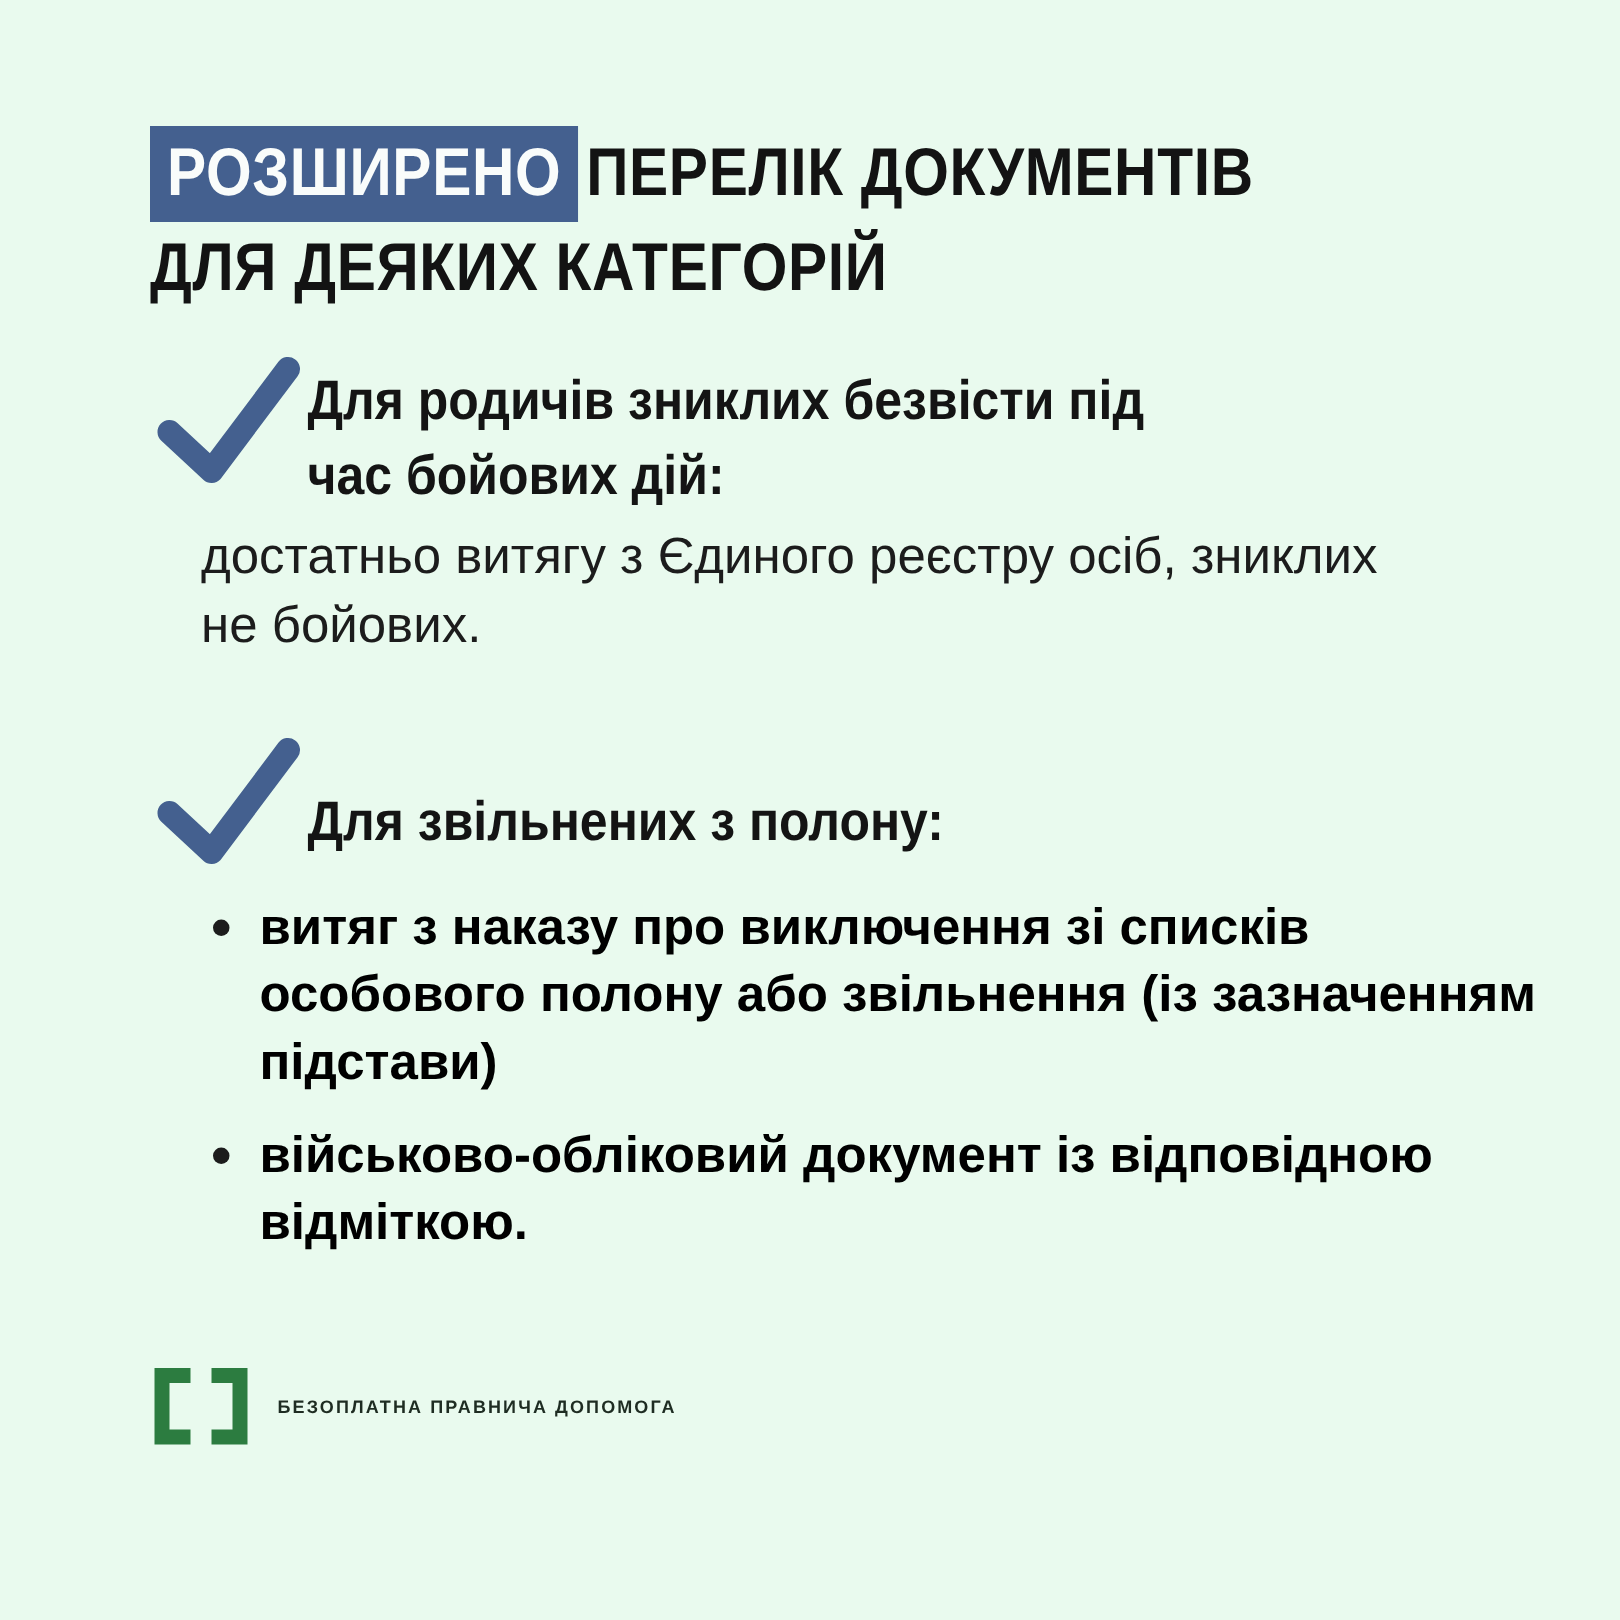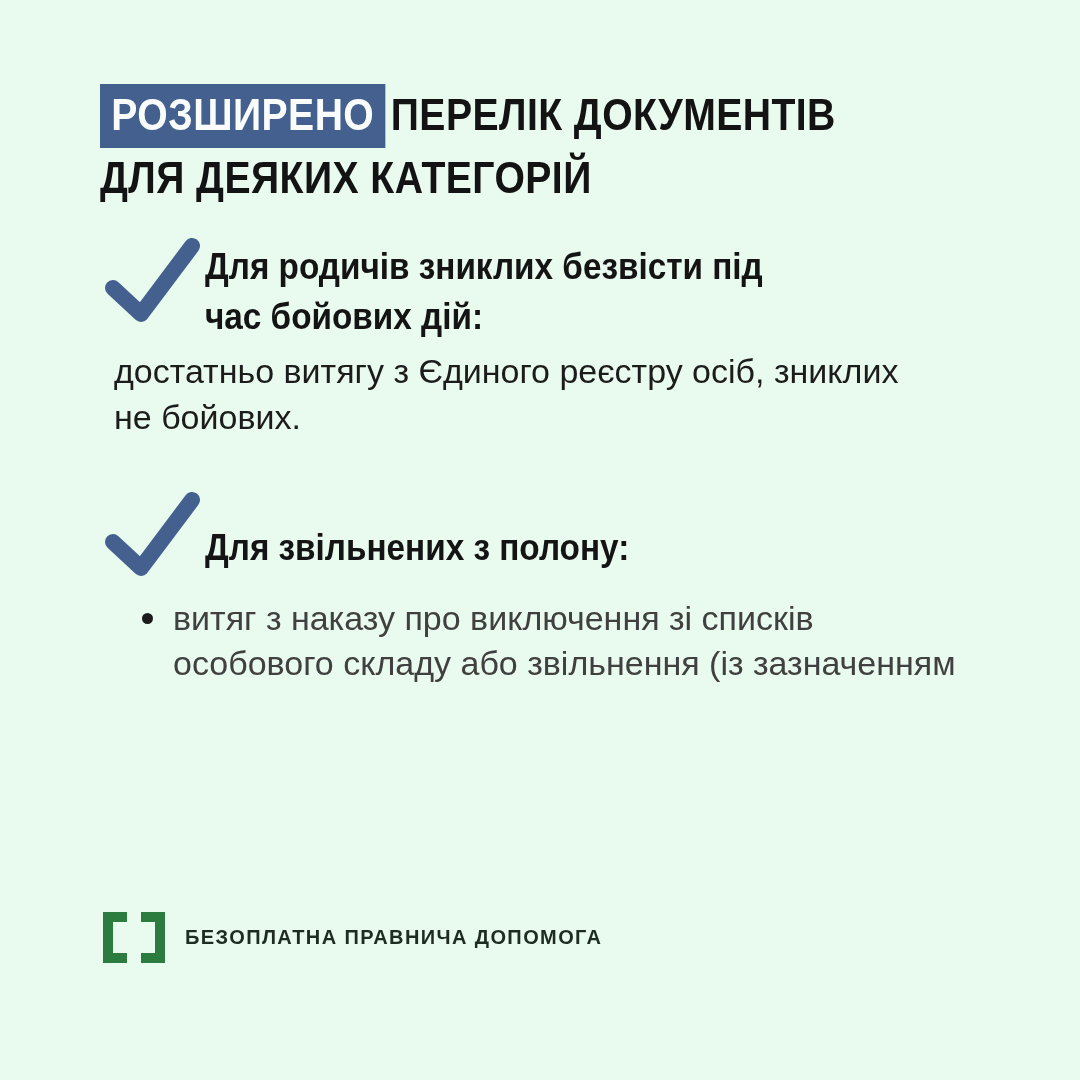--- a/index.html
+++ b/index.html
@@ -65,36 +65,37 @@
 
   .body-text {
     position: absolute;
     left: 114px;
     top: 348px;
     font-size: 34px;
     line-height: 46px;
     color: #1c1c1c;
     white-space: nowrap;
   }
-  .body-line { display: block; }
+  .body-line { display: block; margin-left: 20px; }
 
   
   .bullet-list {
     position: absolute;
     left: 142px;
     top: 596px;
   }
   .bullet-item {
     position: relative;
     padding-left: 31px;
     margin-bottom: 17px;
     font-size: 34px;
     line-height: 45px;
-    color: #404040;
+    color: #000000;
     white-space: nowrap;
+    font-weight: bold;
   }
   .bullet-dot {
     position: absolute;
     left: 0;
     top: 17px;
     width: 11px;
     height: 11px;
     border-radius: 50%;
     background: #1c1c1c;
   }
@@ -109,21 +110,21 @@
     align-items: center;
   }
   .bracket-icon {
     width: 68px;
     height: 53px;
     flex: 0 0 auto;
   }
   .brand-text {
     margin-left: 17px;
     font-weight: bold;
-    font-size: 20px;
+    font-size: 12px;
     letter-spacing: 1.4px;
     color: #1e2c22;
     white-space: nowrap;
   }
 </style>
 </head>
 <body>
 
 <h1 class="title-block" style="margin:0;">
   <span class="title-line"><span class="title-highlight">РОЗШИРЕНО</span><span>ПЕРЕЛІК ДОКУМЕНТІВ</span></span>
@@ -153,21 +154,27 @@
 </span>
 
 <div class="section-heading heading-2">
   <span class="heading-line">Для звільнених з полону:</span>
 </div>
 
 <div class="bullet-list">
   <div class="bullet-item">
     <span class="bullet-dot"></span>
     <span class="bullet-line">витяг з наказу про виключення зі списків</span>
-    <span class="bullet-line">особового складу або звільнення (із зазначенням</span>
+    <span class="bullet-line">особового полону або звільнення (із зазначенням</span>
+    <span class="bullet-line">підстави)</span>
+  </div>
+  <div class="bullet-item">
+    <span class="bullet-dot"></span>
+    <span class="bullet-line">військово-обліковий документ із відповідною</span>
+    <span class="bullet-line">відміткою.</span>
   </div>
 </div>
 
 <div class="footer">
   <span class="bracket-icon">
     <svg width="68" height="53" viewBox="0 0 68 53" xmlns="http://www.w3.org/2000/svg">
       <path d="M27 6 H8 V47 H27" fill="none" stroke="#2c7c40" stroke-width="10"></path>
       <path d="M41 6 H60 V47 H41" fill="none" stroke="#2c7c40" stroke-width="10"></path>
     </svg>
   </span>

